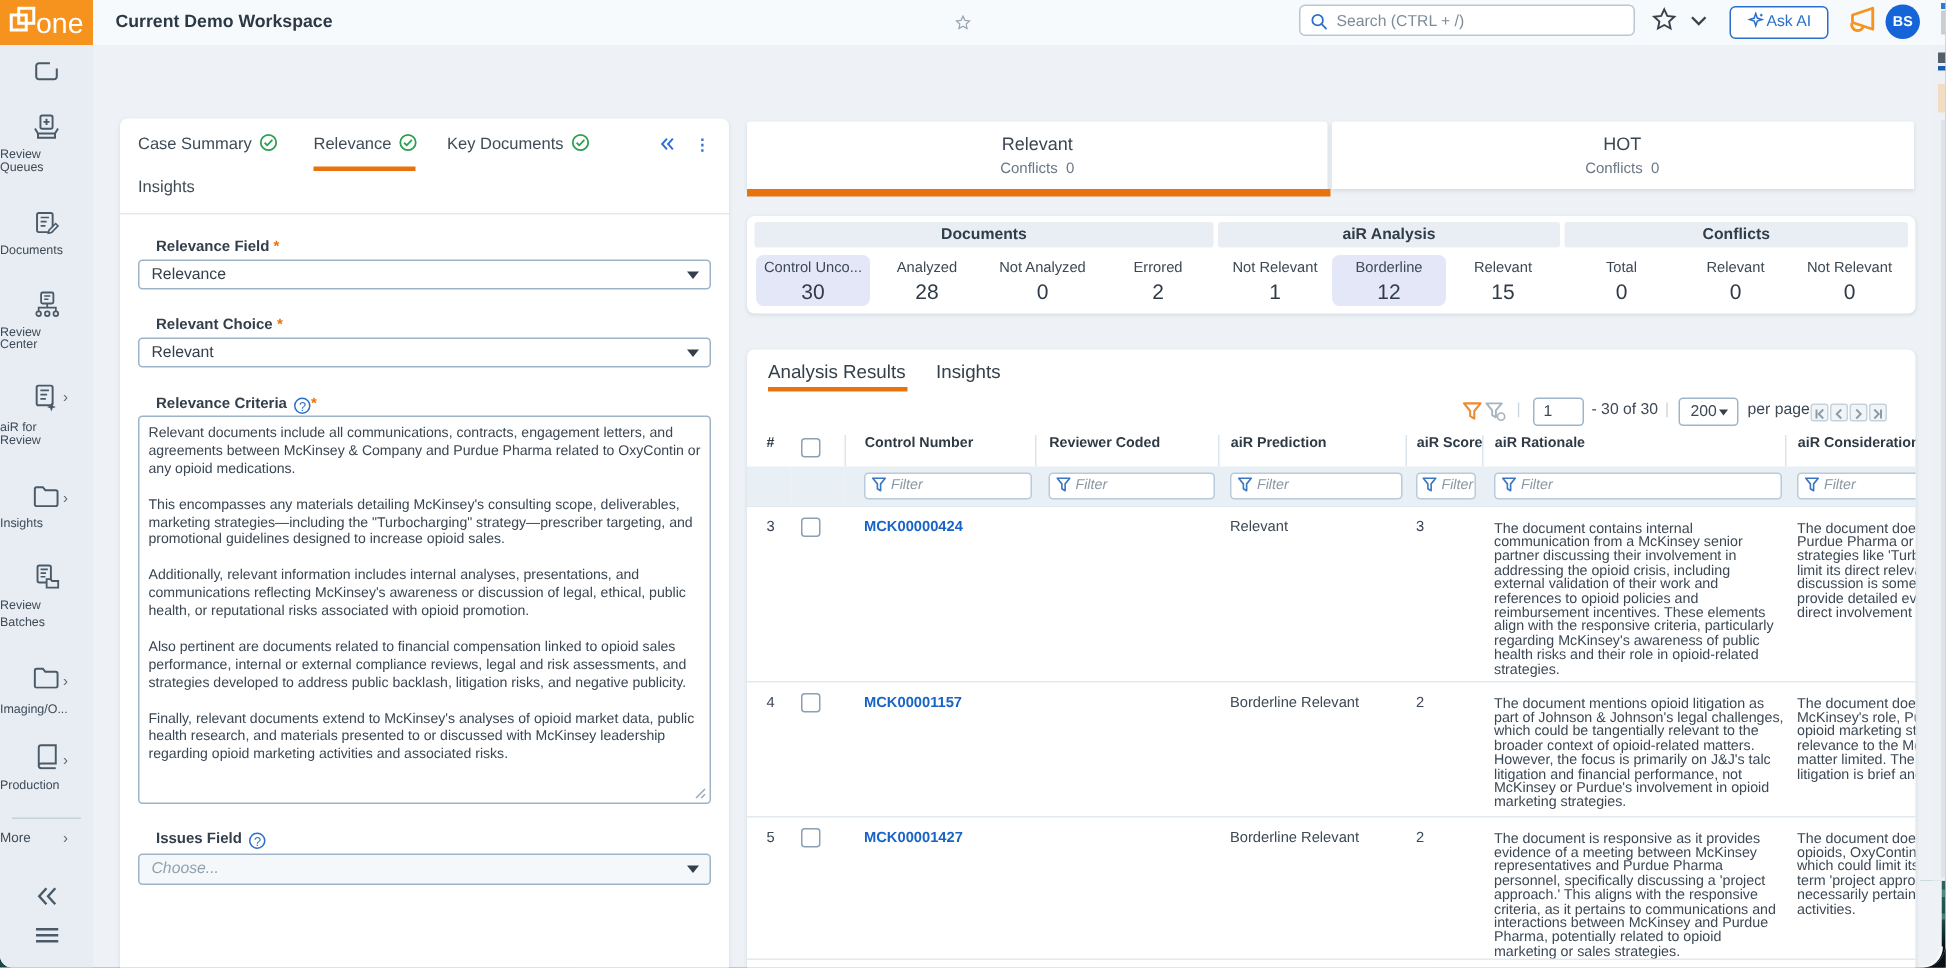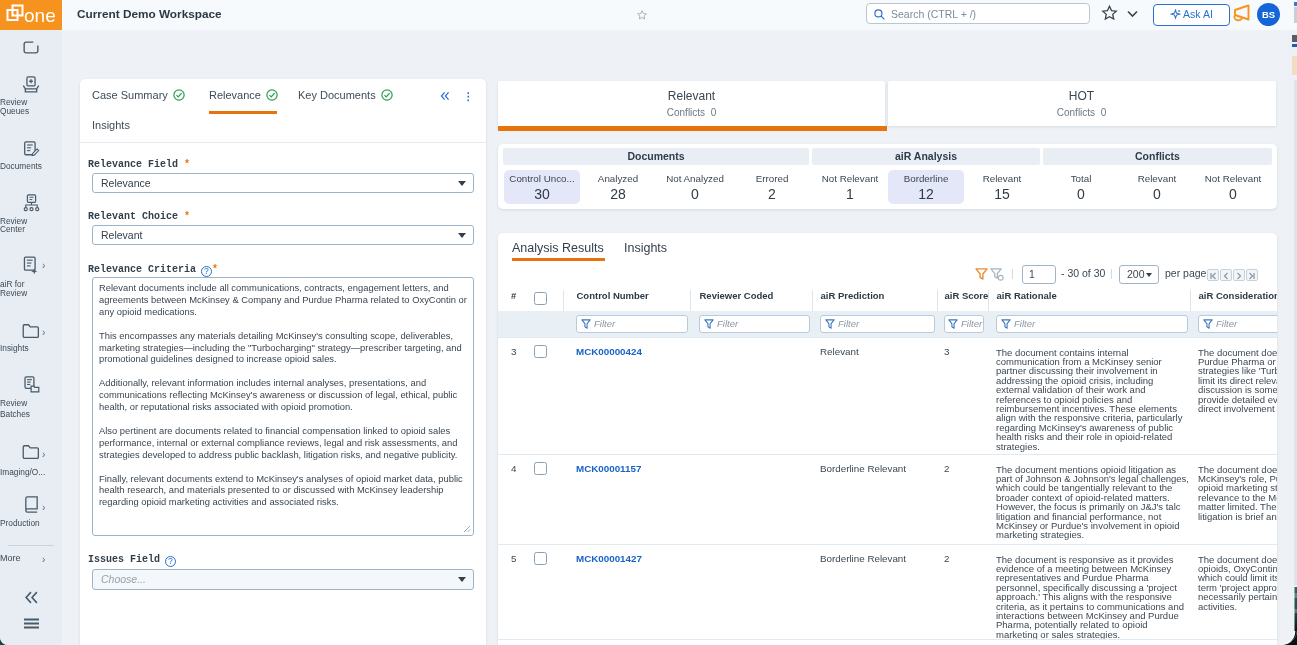--- a/index.html
+++ b/index.html
@@ -7,39 +7,39 @@
 body { font-family:"Liberation Sans", sans-serif; background:radial-gradient(circle at 1292px 643px, #0a1216 0 11px, transparent 12px),radial-gradient(circle at 1283px 624px, #4d8577 0 5px, transparent 6px),radial-gradient(circle at 1294px 604px, #7fae9b 0 5px, transparent 6px),radial-gradient(circle at 1290px 640px, #2c5d5d 0 9px, transparent 10px),linear-gradient(120deg,#23504f,#133c44 40%,#2d5f5e 70%,#10363e); }
 #app { position:absolute; left:0; top:0; width:1297px; height:645px; background:#eef2f6; border-radius:0 0 15px 8px; overflow:hidden; }
 svg { display:block; }
 
 
 #topbar { position:absolute; left:0; top:0; width:1297px; height:30px; background:#f7fafc; }
 #logo { position:absolute; left:0; top:0; width:62px; height:30px; background:#f6921e; }
 #wstitle { position:absolute; left:77px; top:7px; font-size:11.8px; font-weight:bold; color:#2c3944; }
 #searchbox { position:absolute; left:866px; top:3px; width:224px; height:21px; background:#fff; border:1px solid #bac7d3; border-radius:4px; }
 #searchbox .ph { position:absolute; left:24px; top:4px; font-size:10.5px; color:#7e8c99; }
-#askai { position:absolute; left:1153px; top:4px; width:77px; height:22px; border:1.5px solid #2a70ca; border-radius:4px; background:#fff; color:#2a70ca; font-size:10.5px; text-align:center; line-height:19px; }
+#askai { position:absolute; left:1153px; top:4px; width:66px; height:22px; border:1.5px solid #2a70ca; border-radius:4px; background:#fff; color:#2a70ca; font-size:10.5px; text-align:center; line-height:19px; }
 #bs { position:absolute; left:1257px; top:3px; width:23px; height:23px; border-radius:50%; background:#1565d8; color:#fff; font-size:9.5px; font-weight:bold; text-align:center; line-height:23px; }
 
 
 #sidebar { position:absolute; left:0; top:30px; width:62px; height:615px; background:#e7edf3; }
 .sbico { position:absolute; width:62px; }
 .sbico svg { margin:0 auto; }
 .sblab { position:absolute; width:62px; text-align:left; color:#3d4a57; font-size:8.3px; line-height:8.6px; }
 .sbchev { position:absolute; left:42px; width:10px; color:#5b6b7a; font-size:10px; line-height:10px; }
 
 
 .card { position:absolute; background:#fff; border-radius:5px; box-shadow:0 1px 3px rgba(40,60,80,.13);margin-top:42px; }
 
 
 #leftcard { left:80px; top:37px; width:406px; height:590px; }
 .ltab { position:absolute; font-size:11px; color:#3f4b57; }
 .lcheck { display:inline-block; vertical-align:-2px; margin-left:5px; }
 #ldivider { position:absolute; left:0px; top:63px; width:406px; border-top:1px solid #e4eaef; }
-.flabel { position:absolute; left:8px; font-size:10px; font-weight:bold; color:#333f4b;font-family:Liberation Mono, monospace; }
+.flabel { position:absolute; left:24px; font-size:10px; font-weight:bold; color:#333f4b; }
 .req { color:#e8730c; font-weight:bold; }
 .fselect { position:absolute; left:12px; width:382px; height:20px; background:#fff; border:1px solid #9db4c8; border-radius:3px; font-size:10.5px; color:#333f4b; line-height:18px; padding-left:8px; }
 .fselect .caret { position:absolute; right:7px; top:7px; width:0; height:0; border-left:4px solid transparent; border-right:4px solid transparent; border-top:5px solid #333f4b; }
 #criteria { position:absolute; left:12px; top:198px; width:382px; height:259px; background:#fff; border:1px solid #9db4c8; border-radius:3px; padding:4px 6px; font-size:9.4px; line-height:11.9px; color:#3a4652; white-space:nowrap; overflow:hidden; }
 .qmark { display:inline-block; width:11px; height:11px; border:1.2px solid #2a70ca; border-radius:50%; color:#2a70ca; font-size:8.5px; font-weight:normal; text-align:center; line-height:10px; vertical-align:-2px; margin-left:5px; }
 
 
 #rtabs { left:498px; top:39px; width:779px; height:49px; background:transparent; box-shadow:none; }
 #rtabs .half { position:absolute; top:0; height:45px; background:#fff; box-shadow:0 1px 3px rgba(40,60,80,.13); border-radius:2px 2px 0 0; text-align:center; }
 #rtabs .t1 { font-size:12px; color:#3a4651; margin-top:8px; }

